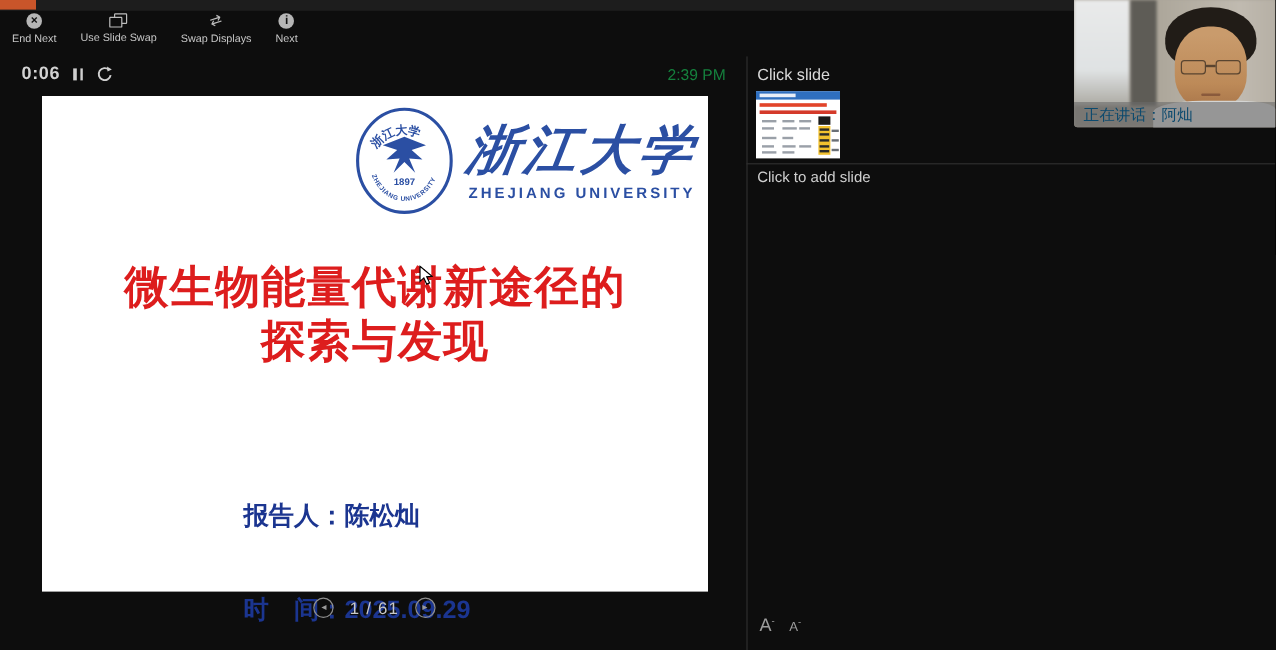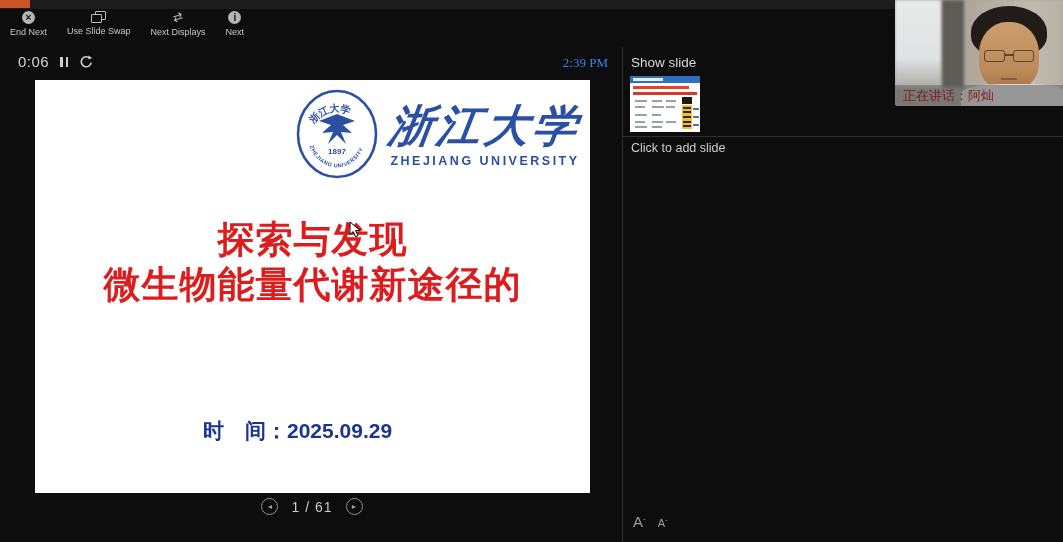--- a/index.html
+++ b/index.html
@@ -17,26 +17,26 @@
   .tool { display:flex; flex-direction:column; align-items:center; gap:3px; background:none; border:none; cursor:default; padding:0 2px; }
   .tool .lbl { font-size:9px; color:#c7c7c7; white-space:nowrap; }
   .icon-circle { width:13px; height:13px; border-radius:50%; background:#b5b5b5; color:#111;
     font-size:10px; line-height:13px; text-align:center; font-weight:bold; display:block; }
   .icon-slideshow { position:relative; width:15px; height:12px; display:block; }
   .icon-slideshow .r1 { position:absolute; right:0; top:0; width:11px; height:9px; border:1.4px solid #bdbdbd; border-radius:1px; }
   .icon-slideshow .r2 { position:absolute; left:0; bottom:0; width:11px; height:9px; border:1.4px solid #bdbdbd; border-radius:1px; background:#0d0d0d; }
   .icon-swap { font-size:12px; color:#bdbdbd; line-height:13px; display:block; transform:rotate(-18deg); }
 
   
-  .timer-row { position:absolute; left:18px; top:53px; display:flex; align-items:center; gap:9px; }
+  .timer-row { position:absolute; left:18px; top:53px; display:flex; align-items:center; gap:9px;font-weight:bold; }
   .timer-text { font-size:15px; color:#d2d2d2; letter-spacing:0.5px; }
   .pause-btn { display:flex; gap:3px; background:none; border:none; padding:2px; cursor:default; }
   .pause-btn i { display:block; width:2.5px; height:10px; background:#cfcfcf; }
   .reset-btn { background:none; border:none; padding:0; cursor:default; line-height:0; }
-  .clock { position:absolute; top:55px; left:553px; width:55px; font-size:13px; color:#3b82f6; text-align:right;font-family:Liberation Serif, serif; }
+  .clock { position:absolute; top:55px; left:553px; width:55px; font-size:13px; color:#15803d; text-align:center; }
 
   
   .slide { position:absolute; left:35px; top:80px; width:555px; height:413px; background:#fff; }
   .logo-row { position:absolute; left:260px; top:8px; display:flex; align-items:center; gap:10px; }
   .seal { display:block; }
   .logo-text-block { display:flex; flex-direction:column; align-items:center; }
   .cn-name { font-family:"DejaVu Serif", serif; font-style:italic; font-weight:bold;
     font-size:44px; color:#2b4fa3; letter-spacing:4px; transform:skewX(-8deg); line-height:52px; white-space:nowrap; }
   .en-name { font-size:12.5px; font-weight:bold; color:#2b4fa3; letter-spacing:2.5px; margin-top:2px; white-space:nowrap; }
   .slide-title { position:absolute; left:0; top:137px; width:100%; text-align:center;
@@ -89,21 +89,21 @@
   .hair { position:absolute; left:76px; top:6px; width:76px; height:52px; background:#211c17; border-radius:50% 50% 42% 42%; }
   .face { position:absolute; left:84px; top:22px; width:60px; height:68px;
     background:linear-gradient(180deg,#c99b6c 10%,#bd8a58 70%,#a9764a); border-radius:46% 46% 40% 40%; }
   .glasses { position:absolute; left:88px; top:50px; width:52px; height:13px; }
   .glasses .lens { position:absolute; top:0; width:21px; height:12px; border:1.3px solid rgba(70,55,40,.85); border-radius:3px; }
   .glasses .l { left:1px; } .glasses .r { right:1px; }
   .glasses .bridge { position:absolute; left:22px; top:4px; width:8px; height:1.5px; background:rgba(70,55,40,.85); }
   .mouth { position:absolute; left:106px; top:78px; width:16px; height:2px; background:#8a5a3c; border-radius:2px; }
   .shirt { position:absolute; left:66px; top:84px; width:102px; height:24px; background:#d4d5d4; border-radius:40% 30% 0 0; }
   .cam-caption { position:absolute; left:0; bottom:0; width:100%; height:21px;
-    background:rgba(105,105,105,.58); color:#7f1d1d; font-size:13px; line-height:21px; padding:0 8px; }
+    background:rgba(105,105,105,.58); color:#0c4a6e; font-size:13px; line-height:21px; padding:0 8px; }
 
   
   .cursor { position:absolute; left:349px; top:221px; z-index:9; }
 </style>
 </head>
 <body>
 
 <div class="screen">
 
   <div class="top-strip">
@@ -117,21 +117,21 @@
     </button>
     <button class="tool">
       <span class="icon-slideshow">
           <span class="r1"></span>
           <span class="r2"></span>
         </span>
       <span class="lbl">Use Slide Swap</span>
     </button>
     <button class="tool">
       <span class="icon-swap">⇄</span>
-      <span class="lbl">Next Displays</span>
+      <span class="lbl">Swap Displays</span>
     </button>
     <button class="tool">
       <span class="icon-circle">i</span>
       <span class="lbl">Next</span>
     </button>
   </div>
 
   <div class="timer-row">
     <span class="timer-text">0:06</span>
     <button class="pause-btn">
@@ -164,38 +164,39 @@
         <path d="M42,26 L24,33 L36,37 L27,45 L38,44 L33,56 L42,47 L51,56 L46,44 L57,45 L48,37 L60,33 Z" fill="#2b4fa3"></path>
         <text x="42" y="66" font-size="8" fill="#2b4fa3" font-weight="bold" text-anchor="middle">1897</text>
       </svg>
       <div class="logo-text-block">
         <div class="cn-name">浙江大学</div>
         <div class="en-name">ZHEJIANG UNIVERSITY</div>
       </div>
     </div>
 
     <div class="slide-title">
+      <div>微生物能量代谢新途径的</div>
       <div>探索与发现</div>
-      <div>微生物能量代谢新途径的</div>
     </div>
 
     <div class="slide-info">
+      <div>报告人：陈松灿</div>
       <div>时　间：2025.09.29</div>
     </div>
   </div>
 
   <div class="nav-row">
     <button class="nav-circle">◄</button>
     <span class="nav-count">1 / 61</span>
     <button class="nav-circle">►</button>
   </div>
 
   <div class="v-divider"></div>
 
-  <div class="next-slide-label">Show slide</div>
+  <div class="next-slide-label">Click slide</div>
 
   <button class="thumb">
     <span class="t-head">
         <i></i>
       </span>
     <span class="t-red1"></span>
     <span class="t-red2"></span>
     <span class="t-black-box"></span>
     <span class="t-row t-r1"></span>
       <span class="t-row t-r2"></span>

